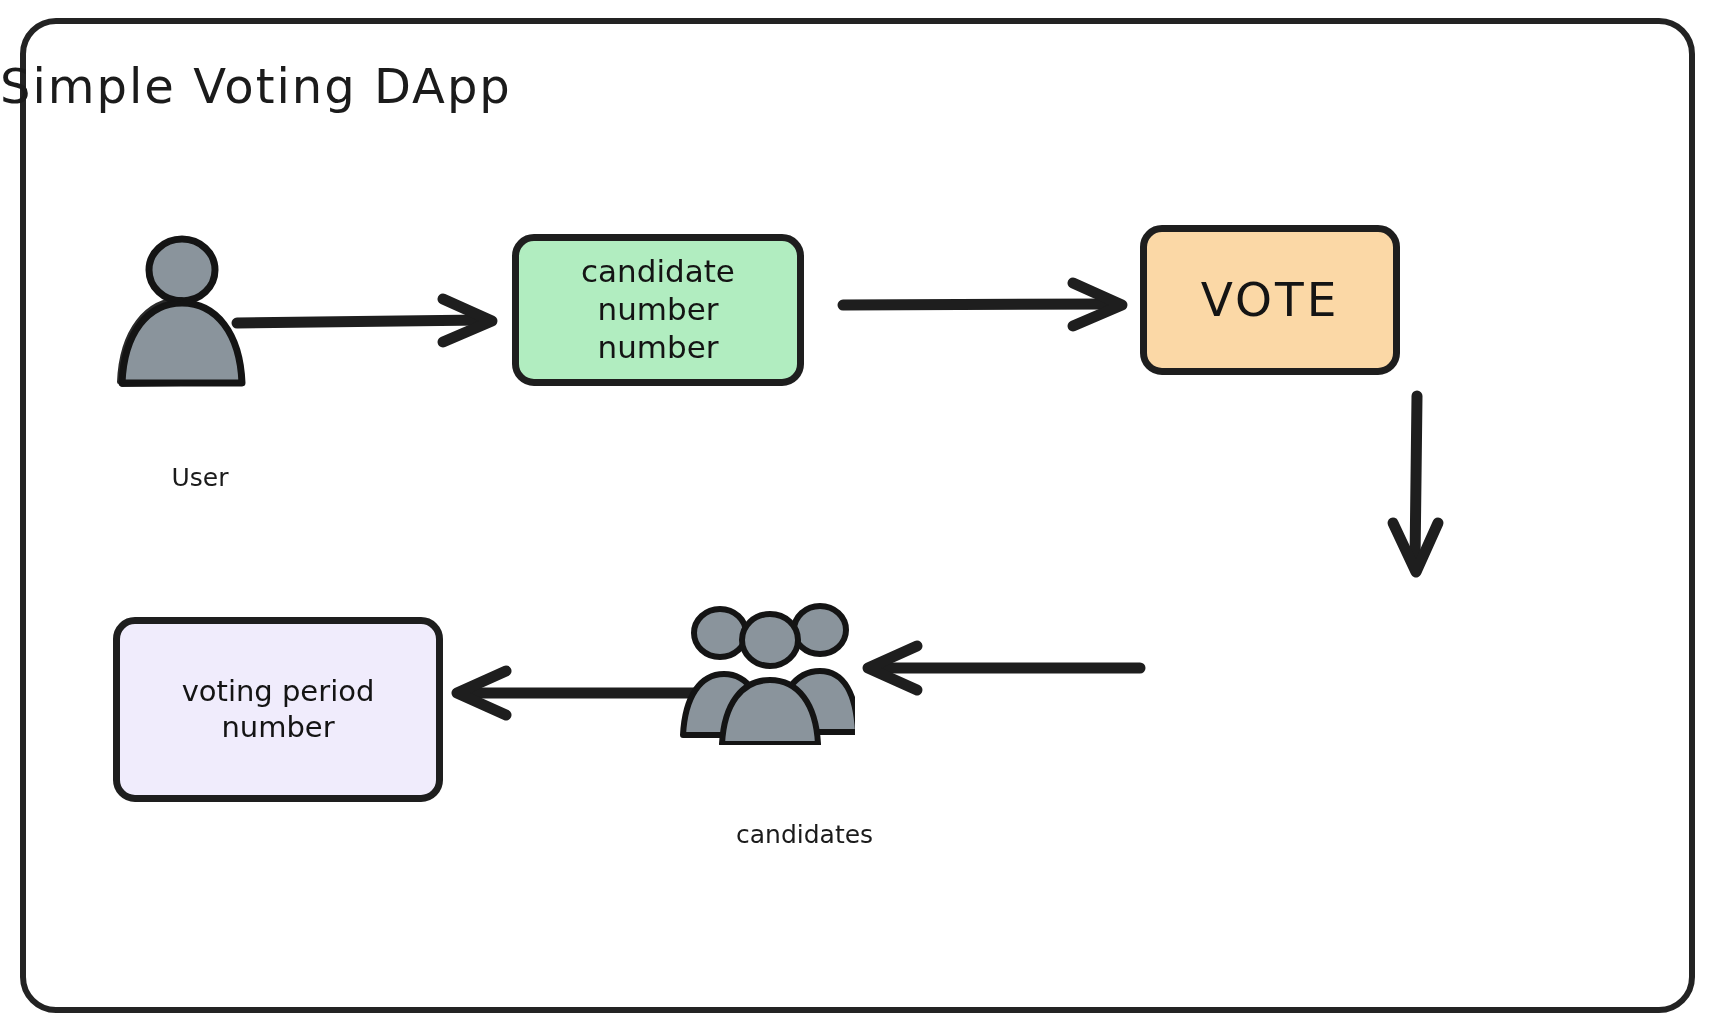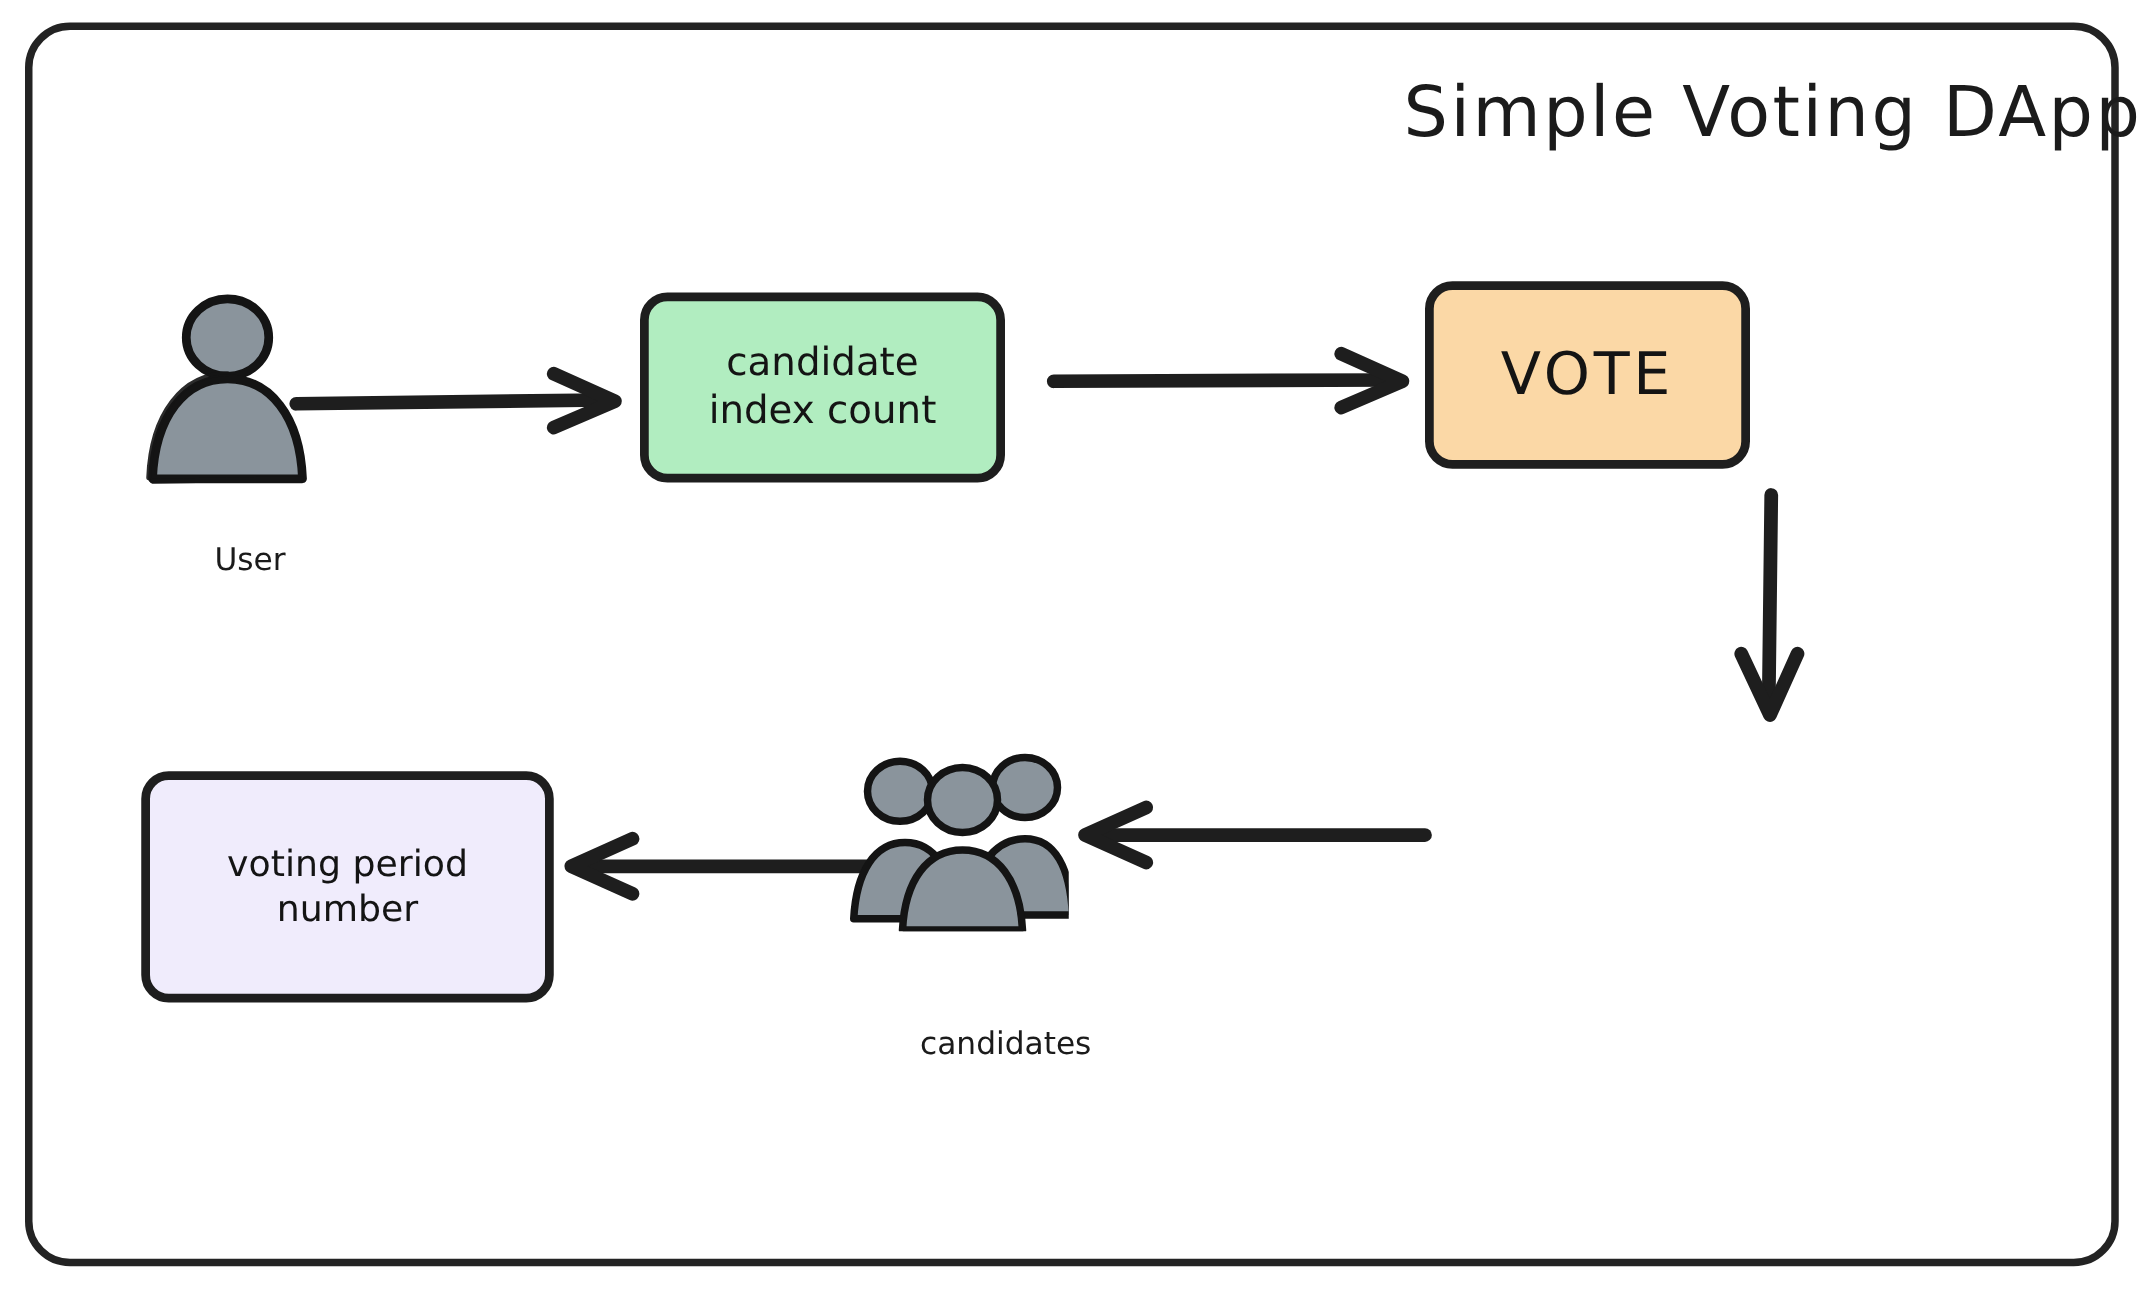--- a/index.html
+++ b/index.html
@@ -7,36 +7,36 @@
        font-family:"DejaVu Sans",sans-serif;}
   #stage{position:relative;width:1714px;height:1031px;background:#fff;}
   #frame{position:absolute;left:20px;top:18px;width:1675px;height:995px;
          box-sizing:border-box;border:6px solid #232323;border-radius:36px;
          background:#ffffff;}
   .node{position:absolute;box-sizing:border-box;border:7px solid #1e1e1e;
         border-radius:22px;display:flex;align-items:center;justify-content:center;
         text-align:center;line-height:1.22;color:#141414;
         font-family:"DejaVu Sans",sans-serif;}
   .node span{display:block;padding:0 10px;}
-  #title{position:absolute;left:0;right:0;top:58px;text-align:right;
-         font-size:56px;color:#1b1b1b;letter-spacing:2px;
+  #title{position:absolute;left:0;right:0;top:58px;text-align:left;
+         font-size:48px;color:#1b1b1b;letter-spacing:2px;
          font-family:"DejaVu Sans",sans-serif;}
   #node-candidate-index{left:512px;top:234px;width:292px;height:152px;
        background:#b1edc0;font-size:31px;}
   #node-vote{left:1140px;top:225px;width:260px;height:150px;
        background:#fbd8a6;font-size:47px;letter-spacing:3px;}
   #node-update-count{left:1145px;top:592px;width:323px;height:150px;
        background:#a5d8fb;font-size:31px;}
   #node-voting-closing{left:113px;top:617px;width:330px;height:185px;
        background:#f0ecfc;font-size:29px;}
   .figure-label{position:absolute;text-align:center;font-size:25px;color:#1b1b1b;
        font-family:"DejaVu Sans",sans-serif;}
   #user-group{position:absolute;left:110px;top:225px;width:180px;height:165px;}
   #candidates-group{position:absolute;left:680px;top:600px;width:175px;height:145px;}
-  #label-user{left:130px;top:433px;width:140px;}
+  #label-user{left:130px;top:463px;width:140px;}
   #label-candidates{left:736px;top:820px;width:320px;text-align:left;}
   svg.arrowlayer{position:absolute;left:0;top:0;width:1714px;height:1031px;
        pointer-events:none;}
 </style>
 </head>
 <body>
 
 <div id="stage">
 
   <div id="frame"></div>
@@ -93,21 +93,21 @@
       <ellipse cx="90" cy="40" rx="28" ry="26" fill="#8a949c" stroke="#141414" stroke-width="6"></ellipse>
       <path d="M42 144 C44 104 62 80 90 80 C118 80 136 104 138 144 Z" fill="#8a949c" stroke="#141414" stroke-width="6" stroke-linejoin="round"></path>
       <path d="M44 146 L137 144" fill="none" stroke="#141414" stroke-width="4" stroke-linecap="round"></path>
     </svg>
   </div>
   <div class="figure-label" id="label-candidates">candidates</div>
 
   <div class="node" id="node-candidate-index">
     <span>
       <span>candidate</span>
-      <span>index count</span>
+      <span>number number</span>
     </span>
   </div>
 
   <div class="node" id="node-vote">
     <span>
       <span>VOTE</span>
     </span>
   </div>
 
 

